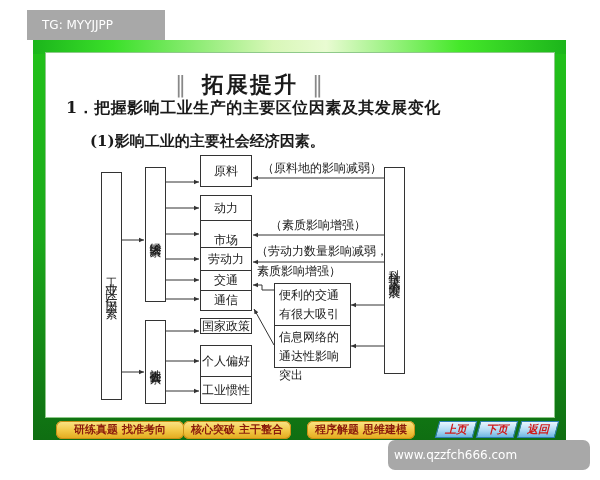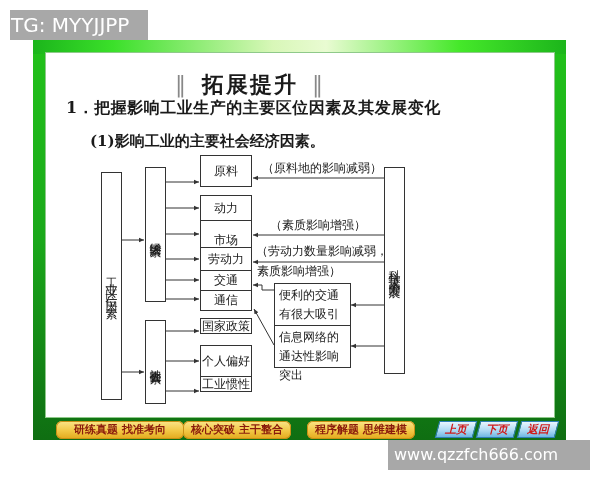--- a/index.html
+++ b/index.html
@@ -1,21 +1,21 @@
 <!DOCTYPE html>
 <html><head>
 <meta charset="utf-8">
 <style>
   html, body { margin:0; padding:0; }
   body { width:600px; height:480px; position:relative; background:#ffffff; overflow:hidden;
          font-family:"DejaVu Serif", "Liberation Serif", serif; color:#1a1a1a; }
   .abs { position:absolute; }
   .wm { position:absolute; background:#a8a8a8; color:#ffffff; font-family:"DejaVu Sans","Liberation Sans",sans-serif; }
-  #wm-tg { left:10px; top:10px; width:138px; height:30px; font-size:20px; line-height:30px; padding-left:1px; box-sizing:border-box; }
-  #wm-url { left:388px; top:440px; width:202px; height:30px; font-size:16px; line-height:30px; padding-left:6px; box-sizing:border-box; z-index:5; }
+  #wm-tg { left:27px; top:10px; width:138px; height:30px; font-size:12px; line-height:30px; padding-left:15px; box-sizing:border-box; }
+  #wm-url { left:388px; top:440px; width:202px; height:30px; font-size:12px; line-height:30px; padding-left:6px; box-sizing:border-box; z-index:5;border-radius:7px; }
   #frame { left:33px; top:40px; width:533px; height:400px;
            background:linear-gradient(180deg,#22c21a 0%,#1aa81a 50%,#0f6e12 100%); }
   #frame-top { left:33px; top:40px; width:533px; height:14px;
            background:linear-gradient(90deg,#1bb51b 0%,#3be02a 15%,#d8f7b8 45%,#e9fbd2 55%,#45e82a 80%,#1cb51b 100%); }
   #panel { left:45px; top:52px; width:510px; height:366px; background:#ffffff; border:1px solid #8fc98a; box-sizing:border-box; }
   .title { left:8px; width:484px; text-align:center; top:70px; font-size:22px; font-weight:bold; letter-spacing:2px; }
   .title .bar { color:#888; font-weight:normal; margin:0 14px; }
   .h1 { left:66px; top:98px; font-size:16px; font-weight:bold; letter-spacing:0.5px; }
   .h2 { left:90px; top:132px; font-size:15px; font-weight:bold; }
   .box { position:absolute; border:1px solid #333; background:#fff; box-sizing:border-box; }
@@ -96,21 +96,21 @@
 
 <div class="fbox" style="top:155px;height:32px;">原料</div>
 <div class="fbox" style="top:195px;height:26px;">动力</div>
 <div class="fbox" style="top:220px;height:40px;">市场</div>
 <div class="fbox" style="top:247px;height:24px;">劳动力</div>
 <div class="fbox" style="top:270px;height:21px;">交通</div>
 <div class="fbox" style="top:290px;height:21px;">通信</div>
 
 <div class="fbox" style="top:318px;height:16px;">国家政策</div>
 <div class="fbox" style="top:345px;height:32px;">个人偏好</div>
-<div class="fbox" style="top:376px;height:16px;">工业惯性</div>
+<div class="fbox" style="top:376px;height:28px;">工业惯性</div>
 
 <div class="note" style="left:262px;top:160px;">（原料地的影响减弱）</div>
 <div class="note" style="left:270px;top:217px;">（素质影响增强）</div>
 <div class="note" style="left:256px;top:243px;">（劳动力数量影响减弱，</div>
 <div class="note" style="left:257px;top:263px;">素质影响增强）</div>
 
 <div class="mbox" style="top:283px;height:43px;">便利的交通有很大吸引力</div>
 <div class="mbox" style="top:325px;height:43px;">信息网络的通达性影响突出</div>
 
 <div class="box vtext" style="left:384px;top:167px;width:21px;height:207px;">

